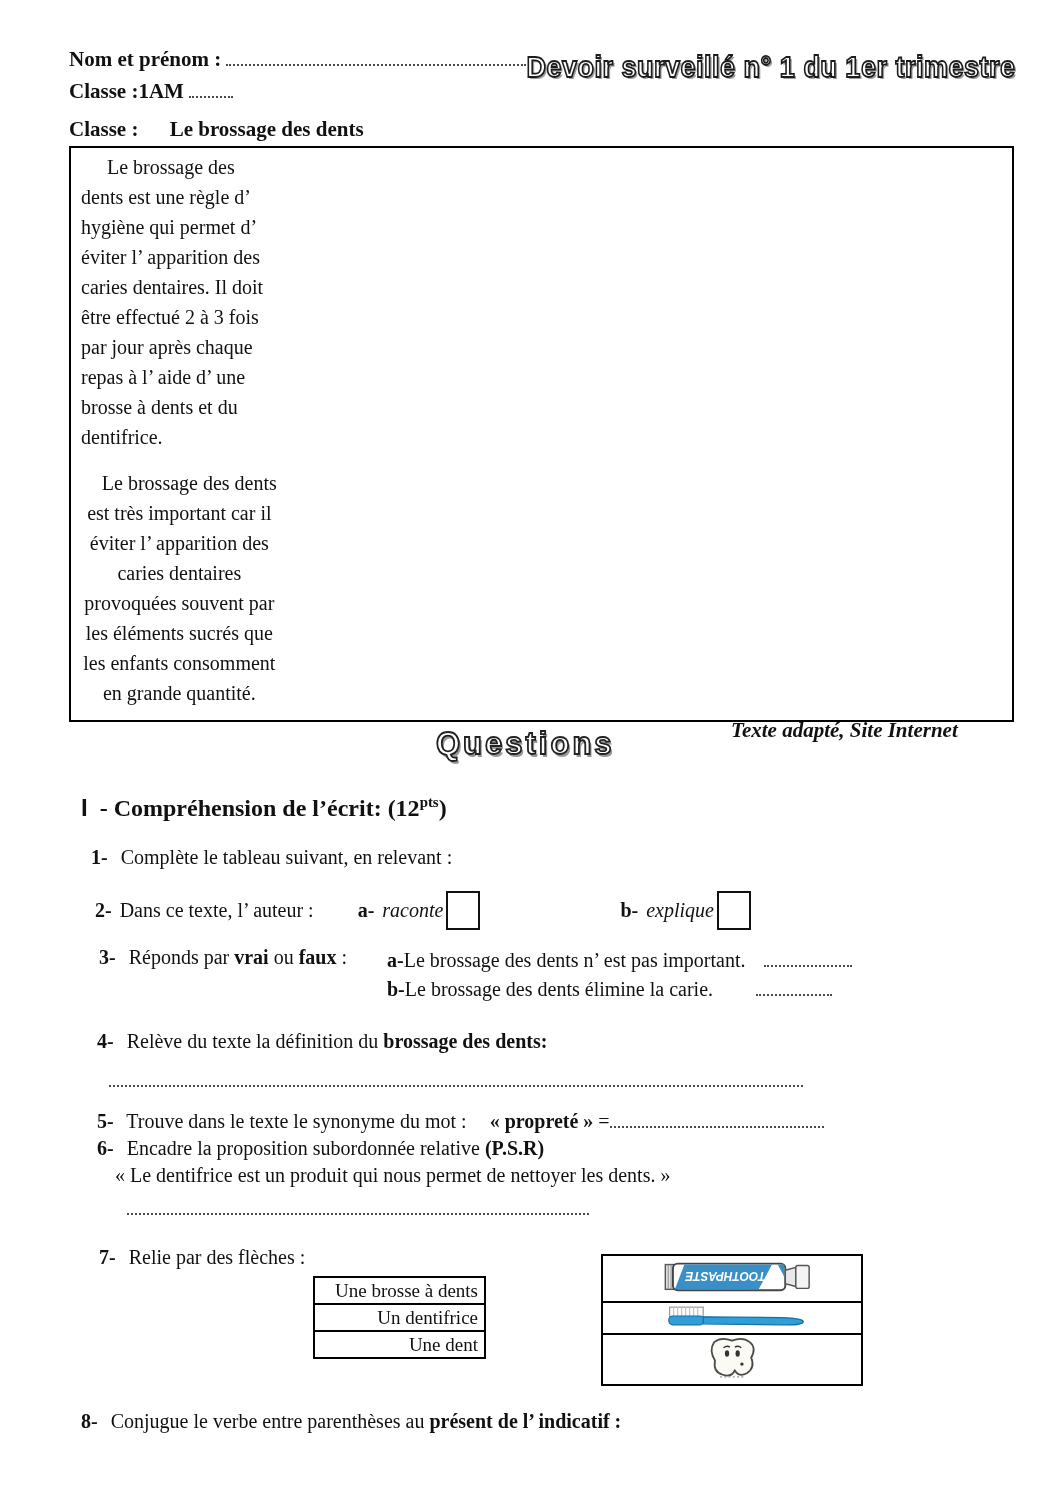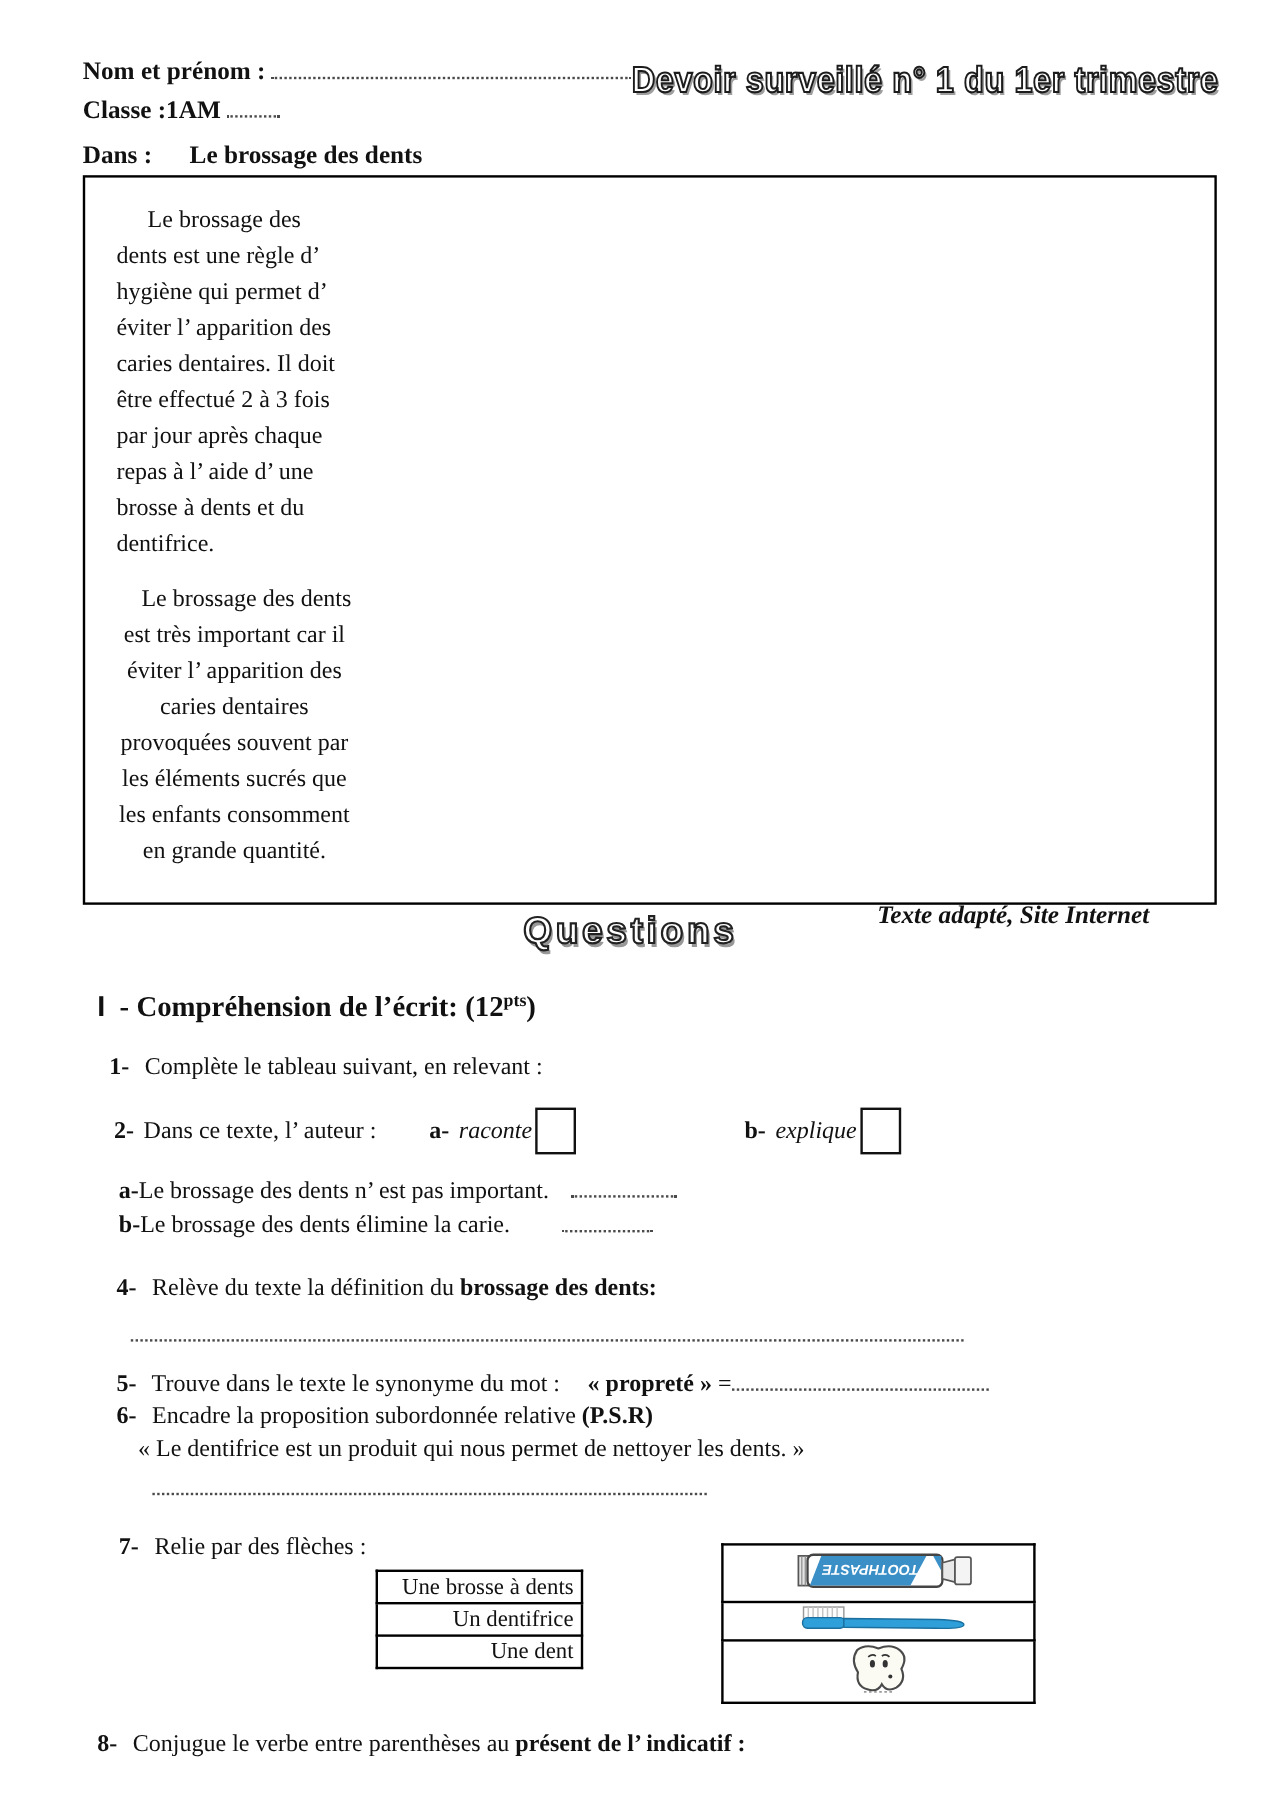--- a/index.html
+++ b/index.html
@@ -18,21 +18,21 @@
   .hdr{display:flex;justify-content:space-between;align-items:flex-start;}
   .hdr-left{font-weight:bold;font-size:21px;line-height:1.5;white-space:nowrap;}
   .outline-big{
     font-family:"Liberation Sans", sans-serif;font-weight:bold;font-size:27px;
     color:#fff;-webkit-text-stroke:1.6px #1c1c1c;letter-spacing:.5px;
     text-shadow:2px 2px 0 rgba(40,40,40,.45);white-space:nowrap;margin-top:8px;transform:scaleY(1.12);
   }
   .texte-line{font-weight:bold;font-size:21px;margin:10px 0 4px 0;}
   .texte-line .tt{margin-left:26px;}
   .textbox{border:2px solid #000;padding:4px 12px 12px 10px;line-height:1.5;}
-  .textbox p{margin:16px;}
+  .textbox p{margin:0;}
   .textbox p.p1{text-indent:26px;}
   .textbox p.p2{margin-top:16px;text-indent:20px;text-align:center;}
   .qrow{position:relative;height:58px;}
   .questions-banner{
     position:absolute;left:367px;top:4px;
     font-family:"Liberation Sans", sans-serif;font-weight:bold;font-size:31px;
     color:#fff;-webkit-text-stroke:1.8px #222;letter-spacing:3px;
     text-shadow:2px 3px 0 rgba(50,50,50,.5);
   }
   .source-note{position:absolute;left:662px;top:-4px;font-weight:bold;font-style:italic;font-size:21px;}
@@ -76,21 +76,21 @@
       </div>
       <div>
         <span>Classe :1AM</span>
         <span class="dots" style="width:44px"></span>
       </div>
     </div>
     <div class="outline-big">Devoir surveillé n° 1 du 1er trimestre</div>
   </div>
 
   <div class="texte-line">
-    <span>Dans :</span>
+    <span>Classe :</span>
     <span class="tt">Le brossage des dents</span>
   </div>
   <div class="textbox">
     <p class="p1">Le brossage des dents est une règle d’ hygiène qui permet d’ éviter l’ apparition des caries dentaires. Il doit être effectué 2 à 3 fois par jour après chaque repas à l’ aide d’ une brosse à dents et du dentifrice.</p>
     <p class="p2">Le brossage des dents est très important car il éviter l’ apparition des caries dentaires provoquées souvent par les éléments sucrés que les enfants consomment en grande quantité.</p>
   </div>
 
   <div class="qrow">
     <div class="questions-banner">Questions</div>
     <div class="source-note">Texte adapté, Site Internet</div>
@@ -113,20 +113,28 @@
     <span>Dans ce texte, l’  auteur :</span>
     <span class="b" style="margin-left:44px">a-</span>
     <span class="i" style="margin-left:8px">raconte</span>
     <span class="chkbox"></span>
     <span class="b" style="margin-left:140px">b-</span>
     <span class="i" style="margin-left:8px">explique</span>
     <span class="chkbox"></span>
   </div>
 
   <div class="q3wrap">
+    <div class="q3lead">
+      <span class="qnum">3-</span>
+      <span>Réponds par</span>
+      <span class="b">vrai</span>
+      <span>ou</span>
+      <span class="b">faux</span>
+      <span>:</span>
+    </div>
     <div class="q3items">
       <div>
         <span class="b">a-</span><span>Le brossage  des  dents  n’ est  pas  important.</span>
         <span class="dots" style="width:88px;margin-left:14px"></span>
       </div>
       <div>
         <span class="b">b-</span><span>Le brossage  des  dents  élimine  la  carie.</span>
         <span class="dots" style="width:76px;margin-left:38px"></span>
       </div>
     </div>

